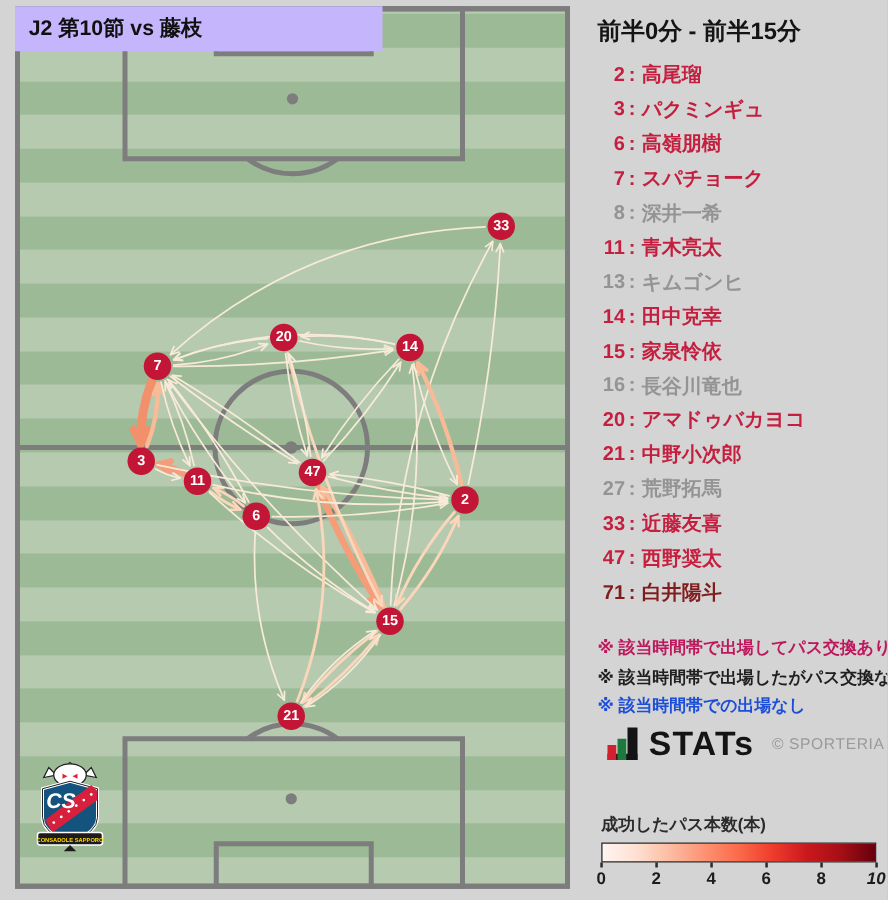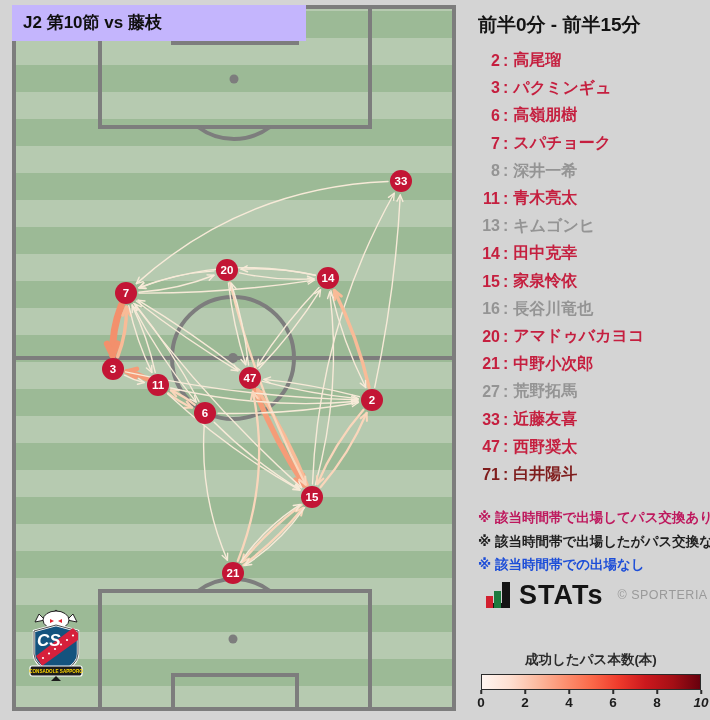--- a/index.html
+++ b/index.html
@@ -43,21 +43,21 @@
   #stats-icon{position:relative;width:26px;height:26px;margin-right:7px;}
   #stats-icon .bar{position:absolute;bottom:0;}
   #stats-icon .b-red{left:0;width:7px;height:12px;background:#d2202f;}
   #stats-icon .b-green{left:8px;width:7px;height:17px;background:#1d7a3e;}
   #stats-icon .b-black{left:16px;width:8px;height:26px;background:#141414;}
   #stats-icon .b-base{left:0;width:24px;height:5px;background:#141414;}
   #stats-word{font-size:27px;font-weight:800;color:#141414;letter-spacing:1px;line-height:26px;}
   #stats-copy{font-size:12.5px;color:#9a9a9a;margin-left:14px;line-height:18px;letter-spacing:.5px;}
 
   
-  #cb-title{position:absolute;left:11px;top:651px;width:220px;text-align:center;
+  #cb-title{position:absolute;left:11px;top:651px;width:220px;text-align:left;
     font-size:13.5px;font-weight:700;color:#2b2b2b;white-space:nowrap;}
   #cb-bar{position:absolute;left:11px;top:674px;width:220px;height:16px;border:1.6px solid #2b2b2b;}
   #cb-ticks{position:absolute;left:11px;top:692px;width:220px;height:20px;}
   .cb-tick-label{position:absolute;transform:translateX(-50%);font-size:13.5px;font-weight:700;color:#1c1c1c;top:3px;}
   .cb-tick-mark{position:absolute;width:1.5px;height:4px;background:#2b2b2b;top:-2px;transform:translateX(-50%);}
 
   
   #club-crest{position:absolute;left:25px;top:608px;width:62px;height:74px;z-index:6;}
 </style>
 </head>

